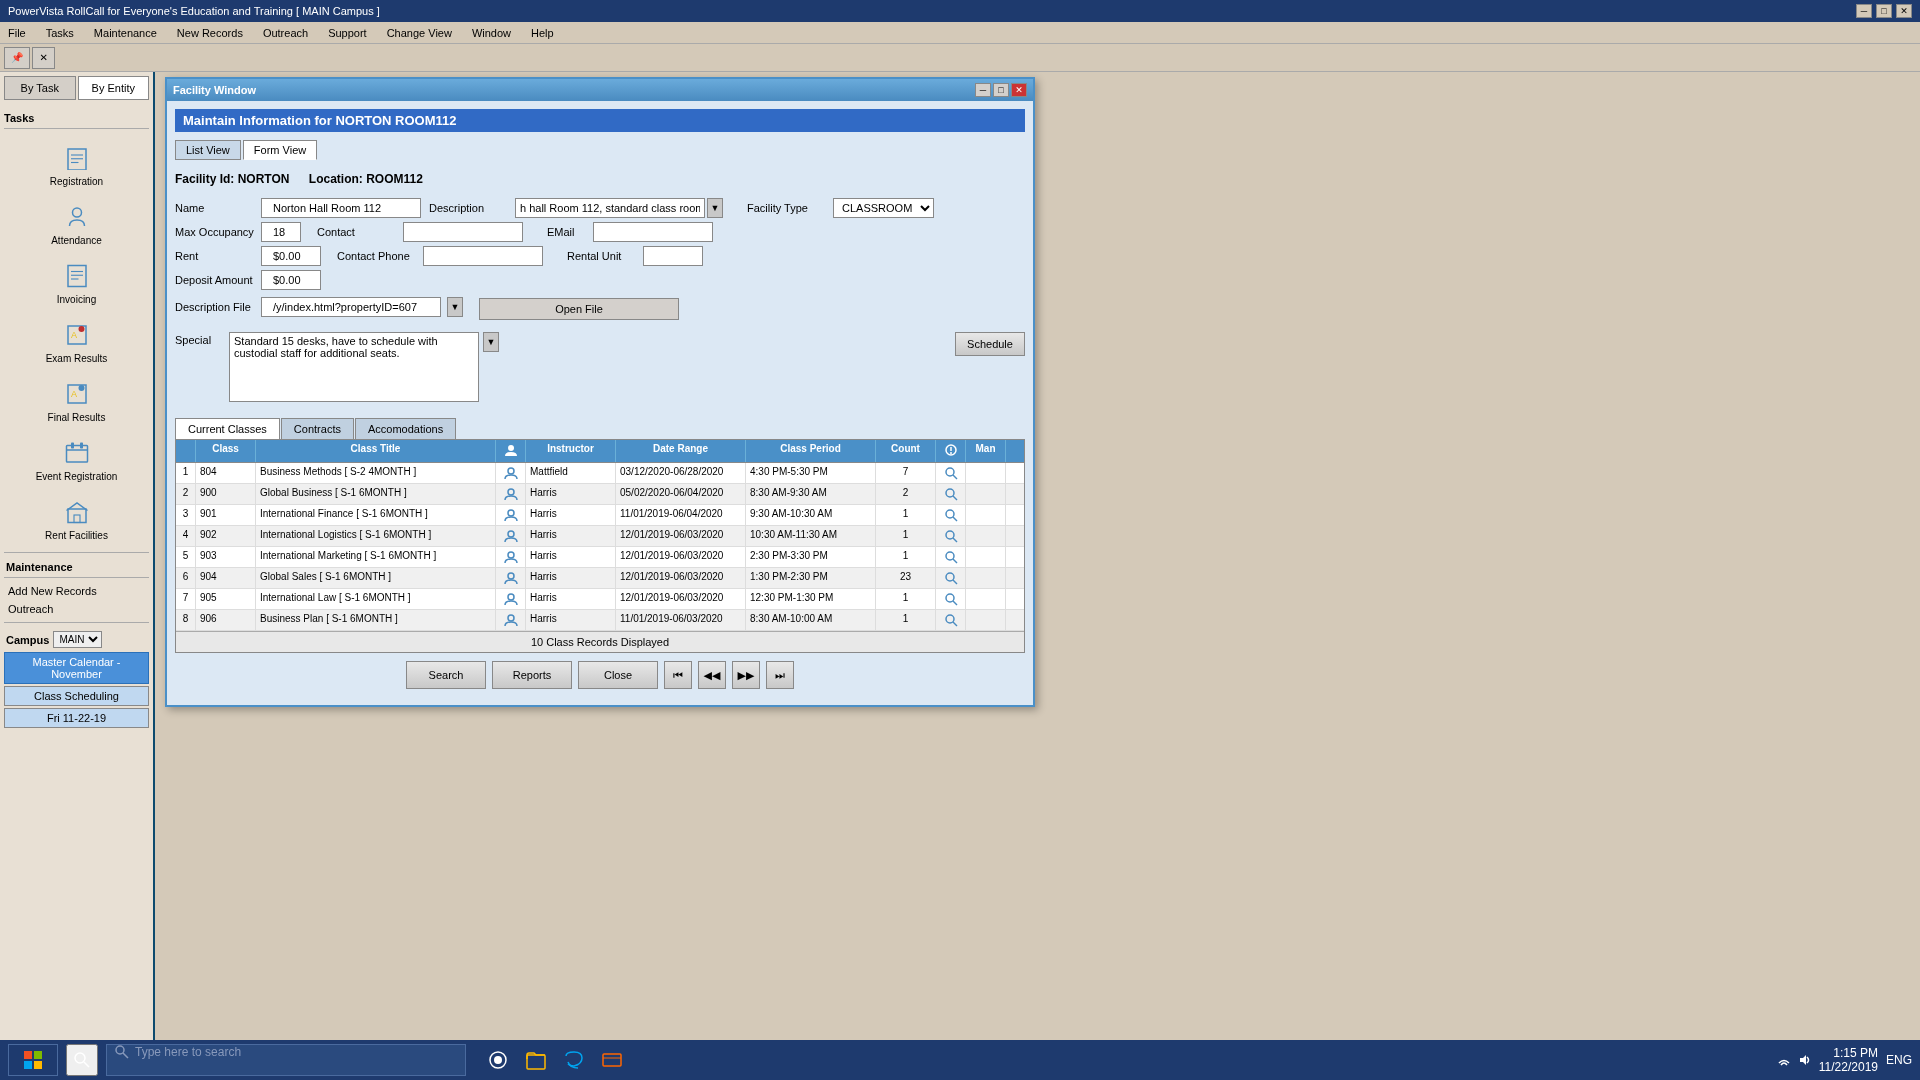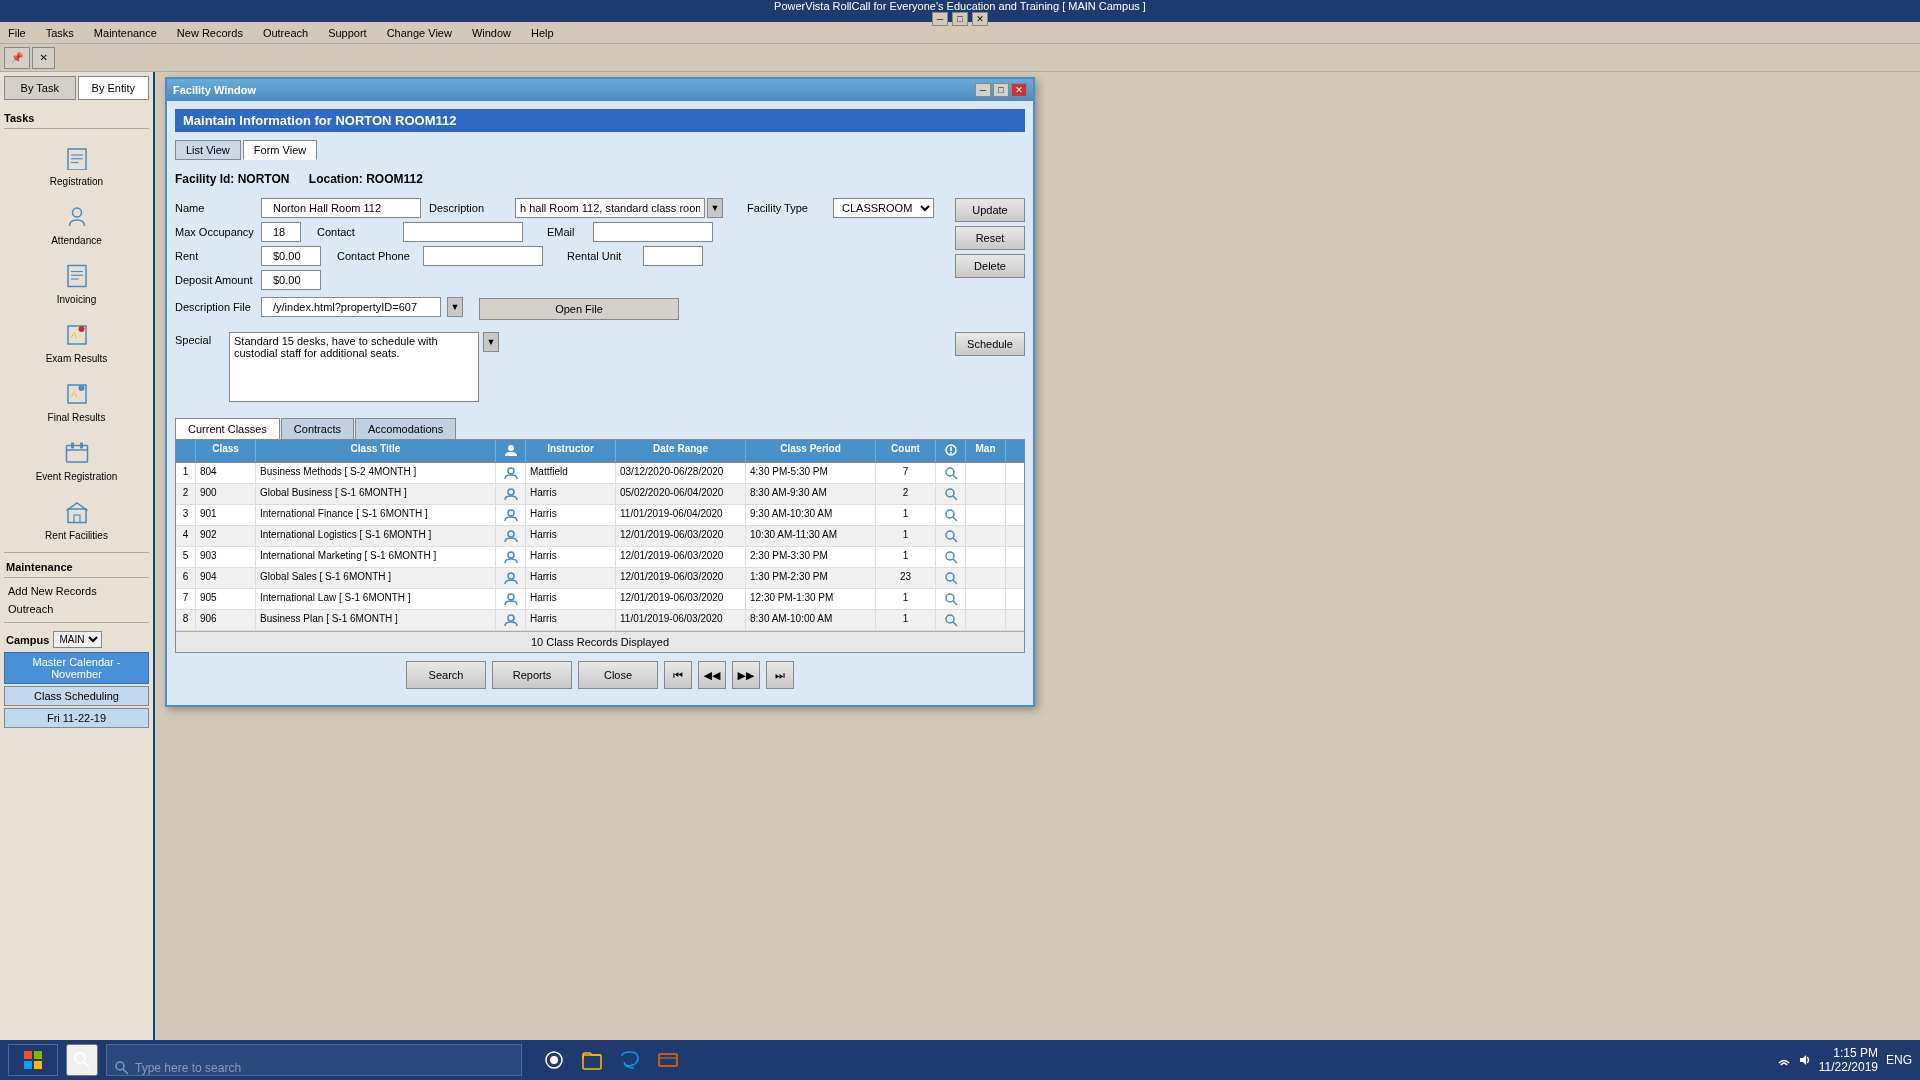--- a/index.html
+++ b/index.html
@@ -1,19 +1,19 @@
 <!DOCTYPE html>
 <html><head>
   <meta charset="utf-8">
   <style>
     * { box-sizing: border-box; margin: 0; padding: 0; font-family: 'Segoe UI', Tahoma, sans-serif; font-size: 12px; }
     body { background: #d4c9b8; width: 1920px; height: 1080px; overflow: hidden; position: relative; }
 
     
-    .title-bar { background: #1e3a6e; color: white; height: 22px; display: flex; align-items: center; justify-content: space-between; padding: 0 8px; flex-direction: column; }
+    .title-bar { background: #1e3a6e; color: white; height: 22px; display: flex; align-items: center; justify-content: space-between; padding: 0 8px; }
     .title-bar-title { font-size: 11px; }
     .title-bar-controls { display: flex; gap: 4px; }
     .title-bar-btn { width: 16px; height: 14px; background: #d4c9b8; border: 1px solid #888; font-size: 9px; display: flex; align-items: center; justify-content: center; cursor: pointer; color: #000; }
 
     
     .menu-bar { background: #d4c9b8; height: 22px; display: flex; align-items: center; padding: 0 4px; border-bottom: 1px solid #aaa; gap: 12px; }
     .menu-item { font-size: 11px; cursor: pointer; padding: 2px 4px; }
 
     
     .main-layout { display: flex; height: calc(1080px - 22px - 22px - 28px - 40px); }
@@ -106,21 +106,21 @@
     .table-footer { text-align: center; padding: 4px; font-size: 11px; background: #e8e8e8; border-top: 1px solid #aaa; }
 
     
     .bottom-buttons { display: flex; gap: 6px; justify-content: center; padding: 8px; }
     .bottom-btn { width: 80px; height: 28px; border: 1px solid #888; background: linear-gradient(to bottom, #e8e8e8, #c8c8c8); cursor: pointer; font-size: 11px; }
     .nav-btn { width: 28px; height: 28px; border: 1px solid #888; background: linear-gradient(to bottom, #e8e8e8, #c8c8c8); cursor: pointer; font-size: 11px; display: flex; align-items: center; justify-content: center; }
 
     
     .taskbar { position: absolute; bottom: 0; left: 0; right: 0; height: 40px; background: #1e3a6e; display: flex; align-items: center; padding: 0 8px; gap: 8px; }
     .start-btn { width: 50px; height: 32px; background: #1e3a6e; border: 1px solid #4a6a9e; color: white; cursor: pointer; display: flex; align-items: center; justify-content: center; }
-    .taskbar-search { display: flex; align-items: flex-end; background: #2a4a7e; border: 1px solid #4a6a9e; height: 32px; width: 416px; padding: 0 8px; gap: 6px; }
+    .taskbar-search { display: flex; align-items: flex-start; background: #2a4a7e; border: 1px solid #4a6a9e; height: 32px; width: 360px; padding: 0 8px; gap: 6px; }
     .search-input { background: transparent; border: none; color: white; font-size: 12px; flex: 1; outline: none; }
     .search-input::placeholder { color: #8899bb; }
     .taskbar-icons { display: flex; gap: 6px; margin-left: 8px; }
     .taskbar-icon { width: 32px; height: 32px; display: flex; align-items: center; justify-content: center; cursor: pointer; }
     .taskbar-right { margin-left: auto; display: flex; align-items: center; gap: 8px; color: white; font-size: 11px; }
     .system-tray { display: flex; align-items: center; gap: 6px; }
     .row { display: flex; align-items: center; gap: 6px; }
 
     
     .toolbar-area { background: #d4c9b8; height: 28px; display: flex; align-items: center; padding: 0 4px; border-bottom: 1px solid #aaa; gap: 2px; }
@@ -352,25 +352,20 @@
             <div style="display:flex; gap:8px; margin-bottom:4px; align-items:center;">
               <div class="row">
                 <span class="form-label">Description File</span>
                 <input class="form-input" type="text" value="/y/index.html?propertyID=607" style="width: 180px;">
                 <button class="dropdown-arrow">▼</button>
               </div>
               <button class="open-file-btn" style="margin-left:8px;">Open File</button>
             </div>
           </div>
 
-          <div class="right-buttons">
-            <button class="action-btn">Update</button>
-            <button class="action-btn">Reset</button>
-            <button class="action-btn">Delete</button>
-          </div>
         </div>
 
         <div style="display:flex; margin-bottom:8px; align-items:flex-start;">
           <div class="special-section">
             <span class="special-label">Special</span>
             <textarea class="special-textarea" style="">Standard 15 desks, have to schedule with custodial staff for additional seats.</textarea>
             <button class="special-dropdown">▼</button>
           </div>
           <div style="margin-left:auto;">
             <button class="action-btn">Schedule</button>

